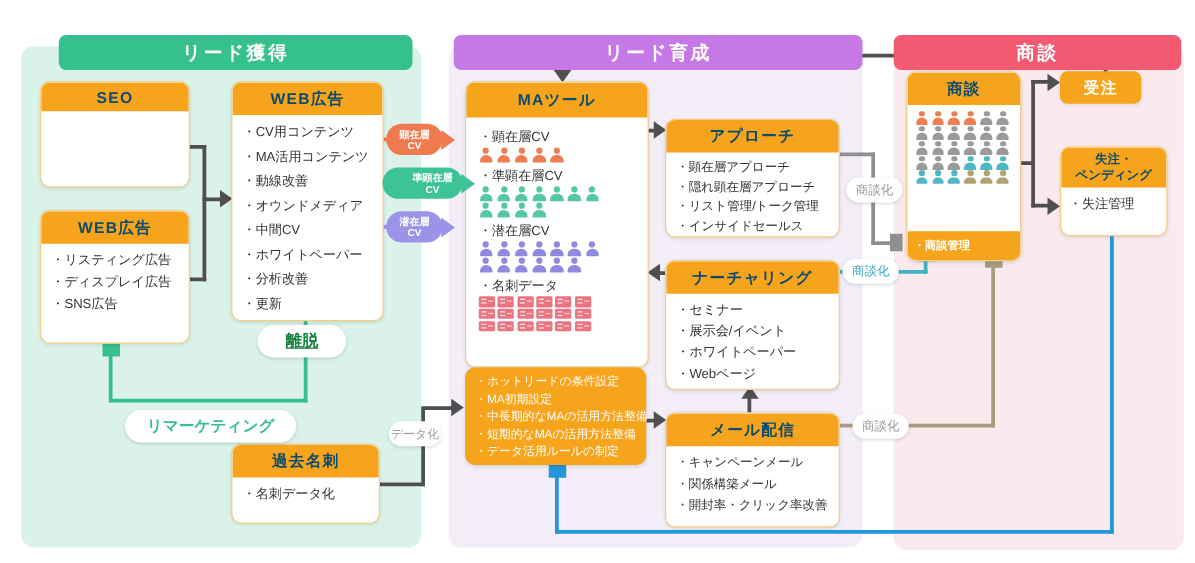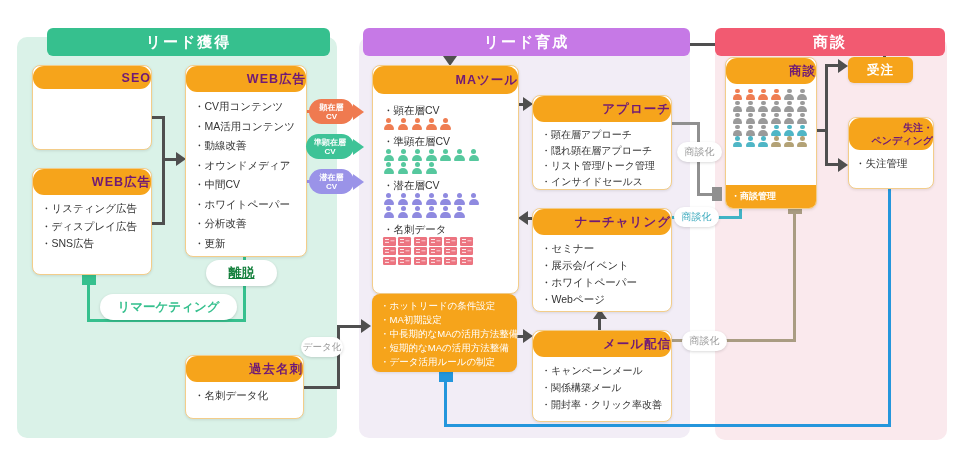--- a/index.html
+++ b/index.html
@@ -11,22 +11,22 @@
   #bg-pink{left:715px;top:37px;width:232px;height:403px;background:#fae9ed;}
   
   .sechdr{position:absolute;top:8px;height:28px;border-radius:6px;color:#fff;font-weight:bold;
           font-size:15px;letter-spacing:2px;display:flex;align-items:center;justify-content:center;z-index:2;margin-top:20px;}
   #hdr-green{left:47px;width:283px;background:#36c08e;}
   #hdr-purple{left:363px;width:327px;background:#c679e6;}
   #hdr-pink{left:715px;width:230px;background:#f25a71;}
   
   .box{position:absolute;background:#fff;border:1px solid #f3cd8a;border-radius:8px;
        box-shadow:0 1px 3px rgba(0,0,0,.10);z-index:2;overflow:hidden;}
-  .box .bhdr{background:#f6a41b;color:#701a75;font-weight:bold;font-size:12.5px;text-align:right;
-             padding:5px 0 4px;letter-spacing:1px;border-radius:11px;}
+  .box .bhdr{background:#f6a41b;color:#0c4a6e;font-weight:bold;font-size:12.5px;text-align:center;
+             padding:5px 0 4px;letter-spacing:1px;}
   .box .bitems{padding:5px 8px;color:#333;font-size:10.5px;line-height:17px;white-space:nowrap;}
   
   .ln{position:absolute;z-index:1;}
   .tri{position:absolute;width:0;height:0;z-index:1;}
   .tri.r{border-top:7px solid transparent;border-bottom:7px solid transparent;border-left:10px solid #4f4f4f;}
   .tri.l{border-top:7px solid transparent;border-bottom:7px solid transparent;border-right:10px solid #4f4f4f;}
   .tri.d{border-left:7px solid transparent;border-right:7px solid transparent;border-top:10px solid #4f4f4f;}
   .tri.u{border-left:7px solid transparent;border-right:7px solid transparent;border-bottom:10px solid #4f4f4f;}
   .c-dark{background:#4f4f4f;}
   .c-gray{background:#909090;} .tri.c-gray{border-left-color:#909090;border-right-color:transparent;}
@@ -359,32 +359,32 @@
     </div>
   </div>
 
   <div class="ln" style="left:298px;top:110px;width:14px;height:2.5px;background:#ef7a50;"></div>
   <div class="cvpill" style="left:309px;top:99px;width:45px;height:25px;background:#ef7a50;color:#ef7a50;">
     <span style="color:#fff;">顕在層</span>
     <span style="color:#fff;">CV</span>
     <span class="tip"></span>
   </div>
   <div class="ln" style="left:298px;top:145px;width:12px;height:2.5px;background:#3ec397;"></div>
-  <div class="cvpill" style="left:306px;top:134px;width:48px;height:25px;background:#3ec397;color:#3ec397;">
+  <div class="cvpill" style="left:306px;top:134px;width:48px;height:25px;background:#3ec397;color:#3ec397;padding-left:16px;">
     <span style="color:#fff;">準顕在層</span>
     <span style="color:#fff;">CV</span>
     <span class="tip"></span>
   </div>
   <div class="ln" style="left:298px;top:180px;width:14px;height:2.5px;background:#9a93e8;"></div>
   <div class="cvpill" style="left:309px;top:169px;width:45px;height:25px;background:#9a93e8;color:#9a93e8;">
     <span style="color:#fff;">潜在層</span>
     <span style="color:#fff;">CV</span>
     <span class="tip"></span>
   </div>
 
   <div class="pill t-dark" style="left:206px;top:260px;width:71px;height:26px;font-size:13px;font-weight:600;">離脱</div>
-  <div class="pill t-green" style="left:100px;top:294px;width:137px;height:26px;font-size:12.5px;">リマーケティング</div>
-  <div class="pill t-gray" style="left:301px;top:337px;width:42px;height:20px;font-size:9.5px;">データ化</div>
+  <div class="pill t-green" style="left:100px;top:328px;width:137px;height:26px;font-size:12.5px;">リマーケティング</div>
+  <div class="pill t-gray" style="left:311px;top:337px;width:42px;height:20px;font-size:9.5px;">データ化</div>
   <div class="pill t-gray" style="left:677px;top:142px;width:45px;height:20px;font-size:10px;">商談化</div>
   <div class="pill t-teal" style="left:674px;top:207px;width:45px;height:20px;font-size:10px;">商談化</div>
   <div class="pill t-gray" style="left:682px;top:331px;width:45px;height:20px;font-size:10px;">商談化</div>
 
 </div>
 
 </body></html>

